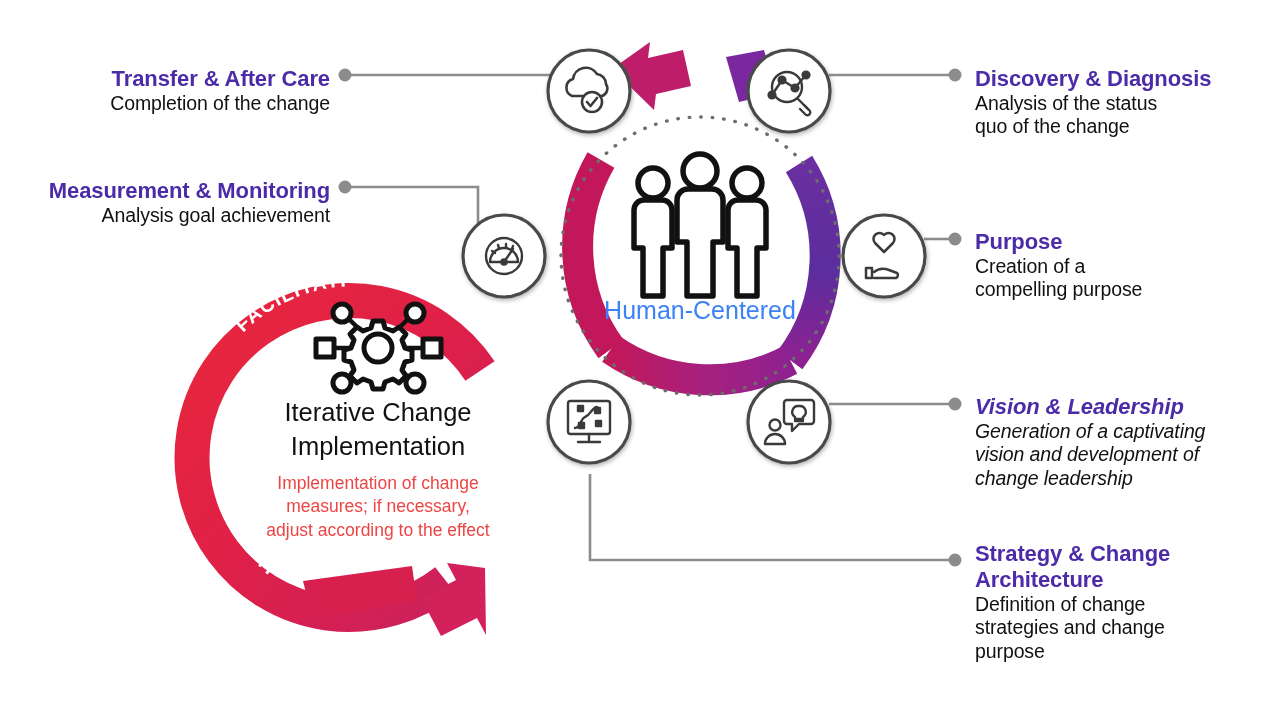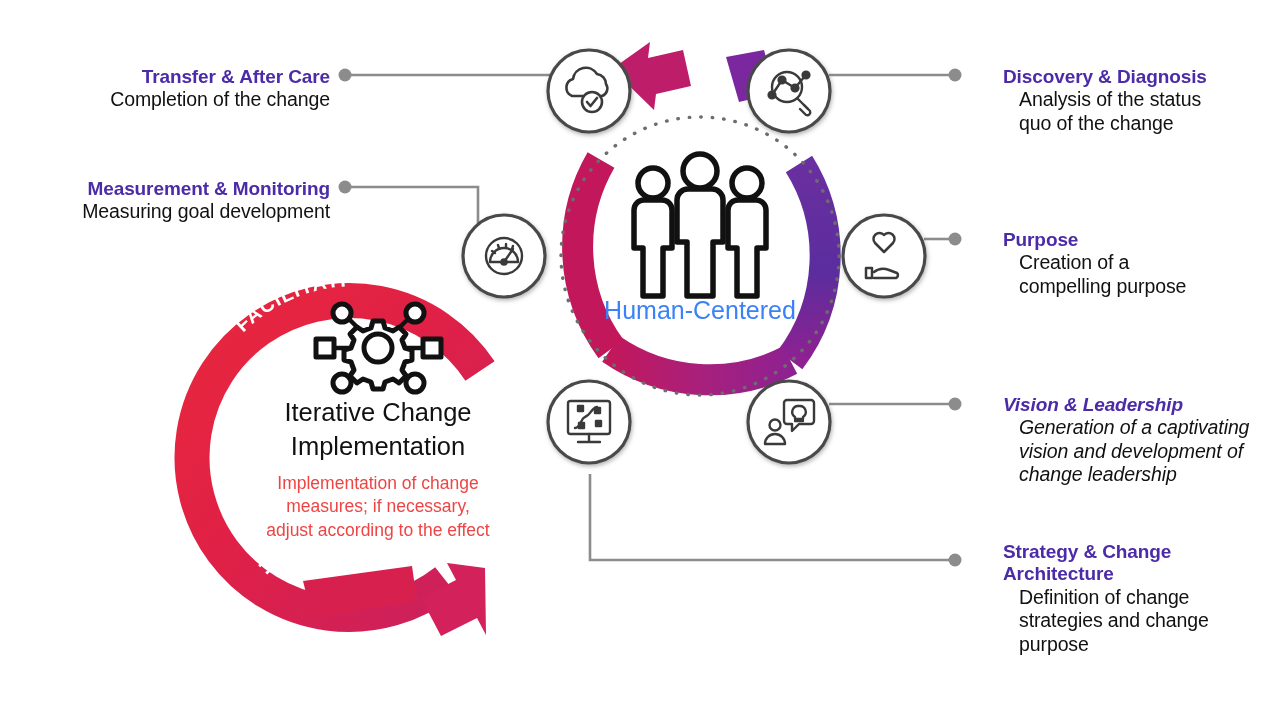--- a/index.html
+++ b/index.html
@@ -2,22 +2,22 @@
 <html><head>
 <meta charset="utf-8">
 <style>
   html,body{margin:0;padding:0;background:#ffffff;}
   body{width:1280px;height:722px;position:relative;overflow:hidden;
        font-family:"Liberation Sans","DejaVu Sans",sans-serif;color:#111;}
   .stage{position:absolute;left:0;top:0;width:1280px;height:722px;}
   svg.layer{position:absolute;left:0;top:0;width:1280px;height:722px;overflow:visible;}
 
   .label-block{position:absolute;}
-  .label-title{font-weight:bold;font-size:19px;color:#4B2BA8;line-height:1.18;letter-spacing:-0.1px;padding-left:28px;}
-  .label-desc{font-size:19.5px;color:#111;line-height:1.20;letter-spacing:-0.1px;padding-left:44px;}
+  .label-title{font-weight:bold;font-size:22px;color:#4B2BA8;line-height:1.18;letter-spacing:-0.1px;}
+  .label-desc{font-size:19.5px;color:#111;line-height:1.20;letter-spacing:-0.1px;}
   .label-block.right{text-align:left;}
   .label-block.left{text-align:right;}
 
   .center-title{position:absolute;font-size:25px;color:#3b82f6;text-align:center;white-space:nowrap;}
   .ici-title{position:absolute;font-size:25.5px;color:#111;text-align:center;line-height:1.32;width:330px;}
   .ici-desc{position:absolute;font-size:17.5px;color:#ef4444;text-align:center;line-height:1.33;width:300px;}
 
   .ring-word{font-family:"Liberation Sans",sans-serif;font-weight:bold;font-size:20px;fill:#ffffff;letter-spacing:1.2px;}
 </style>
 </head>
@@ -229,21 +229,21 @@
     <div>adjust according to the effect</div>
   </div>
 
   <div class="label-block left" style="left:0px;top:66px;width:330px;">
     <div class="label-title">Transfer &amp; After Care</div>
     <div class="label-desc">Completion of the change</div>
   </div>
 
   <div class="label-block left" style="left:0px;top:178px;width:330px;">
     <div class="label-title">Measurement &amp; Monitoring</div>
-    <div class="label-desc">Measuring goal development</div>
+    <div class="label-desc">Analysis goal achievement</div>
   </div>
 
   <div class="label-block right" style="left:975px;top:66px;width:300px;">
     <div class="label-title">Discovery &amp; Diagnosis</div>
     <div class="label-desc">Analysis of the status</div>
     <div class="label-desc">quo of the change</div>
   </div>
 
   <div class="label-block right" style="left:975px;top:229px;width:300px;">
     <div class="label-title">Purpose</div>

